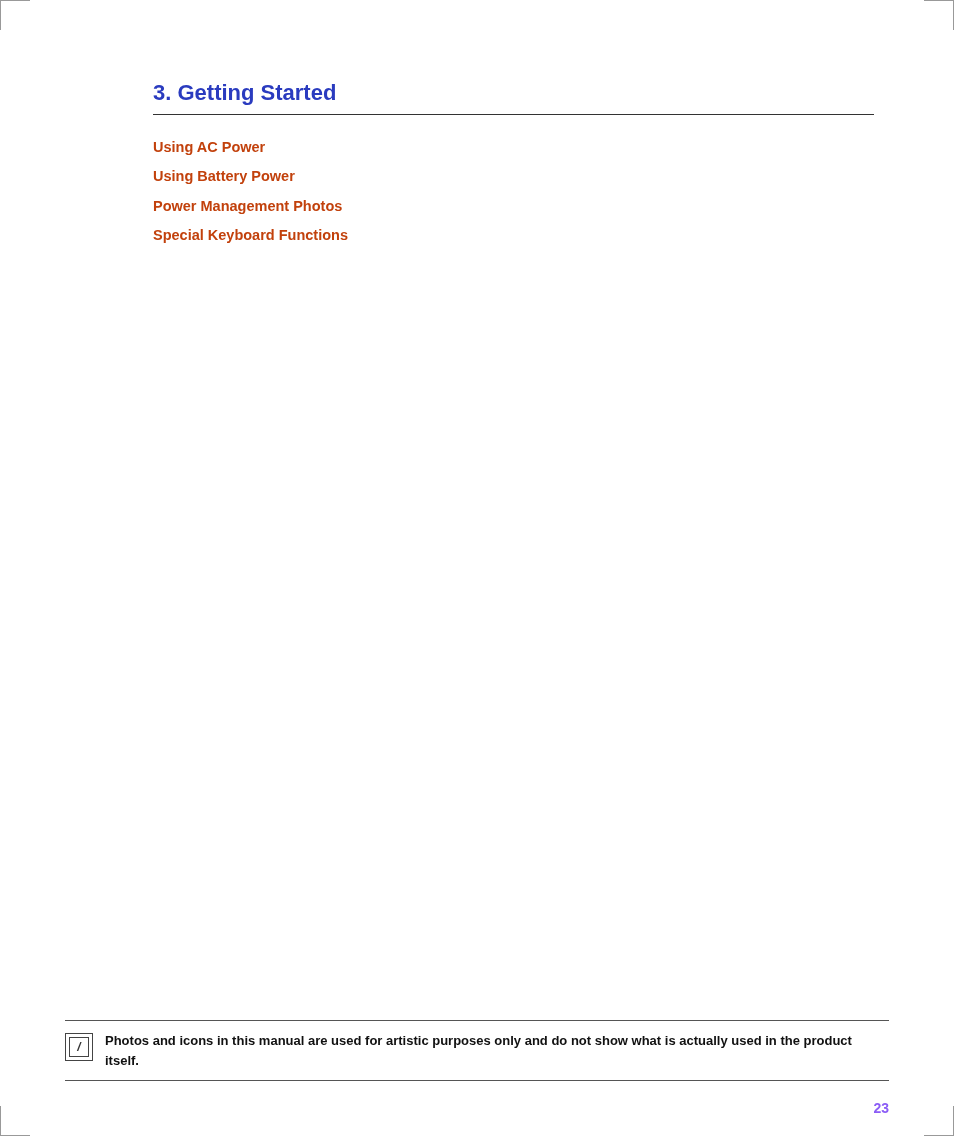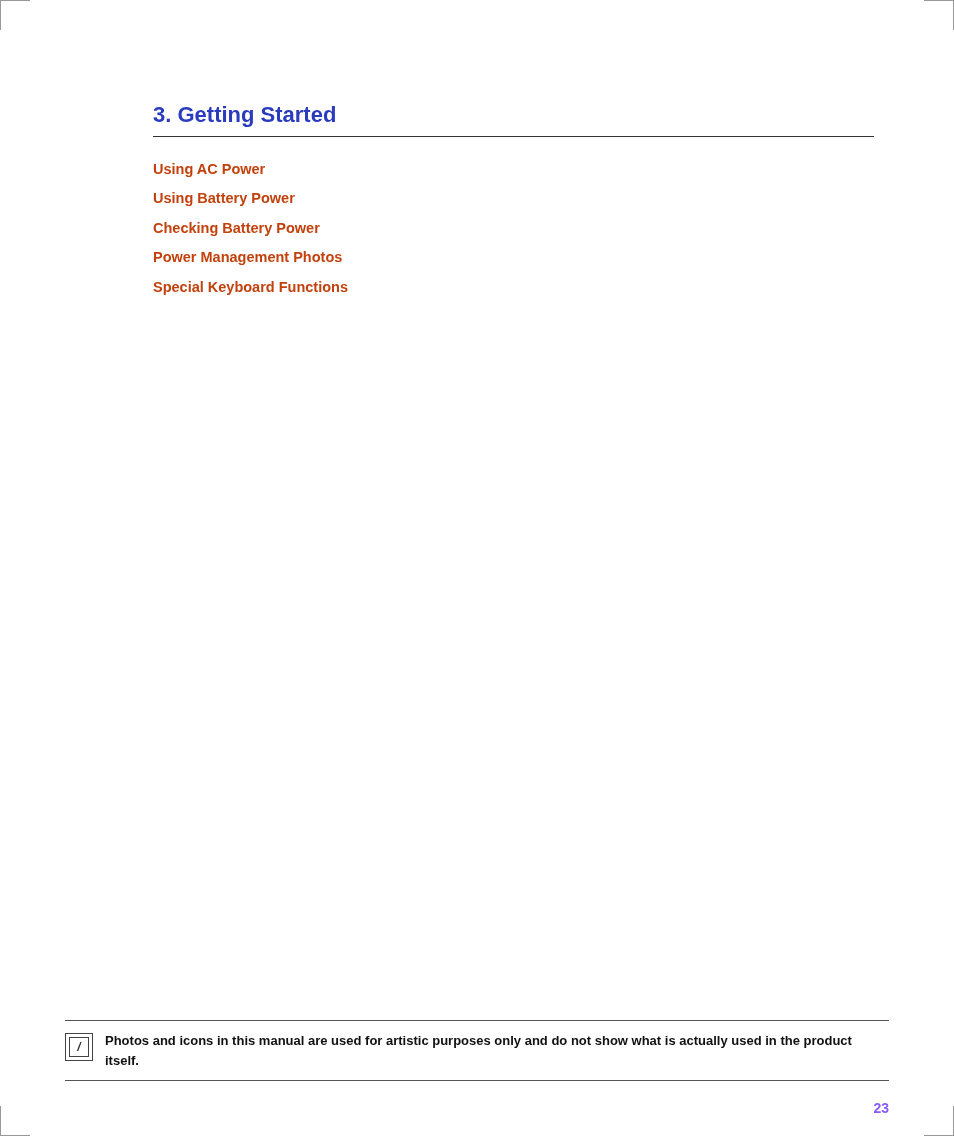--- a/index.html
+++ b/index.html
@@ -41,21 +41,20 @@
       bottom: 0; right: 0;
       border-width: 0 1px 1px 0;
     }
 
     .page-content {
       position: absolute;
       top: 80px;
       left: 153px;
       right: 80px;
       bottom: 80px;
-      margin-top: 22px;
     }
 
     .chapter-title {
       font-size: 22px;
       font-weight: bold;
       color: #2a3bbf;
       margin-bottom: 8px;
     }
 
     .title-divider {
@@ -161,21 +160,20 @@
 
 <div class="page-content">
 
   <h1 class="chapter-title">3. Getting Started</h1>
 
   <hr class="title-divider">
 
   <ul class="toc-list">
     <li>Using AC Power</li>
     <li>Using Battery Power</li>
-    <li>Checking Battery Power</li>
     <li>Power Management Photos</li>
     <li>Special Keyboard Functions</li>
   </ul>
 
 </div>
 
 <div class="bottom-note">
   <hr class="note-divider-top">
   <div class="note-content">
     <div class="note-icon">

